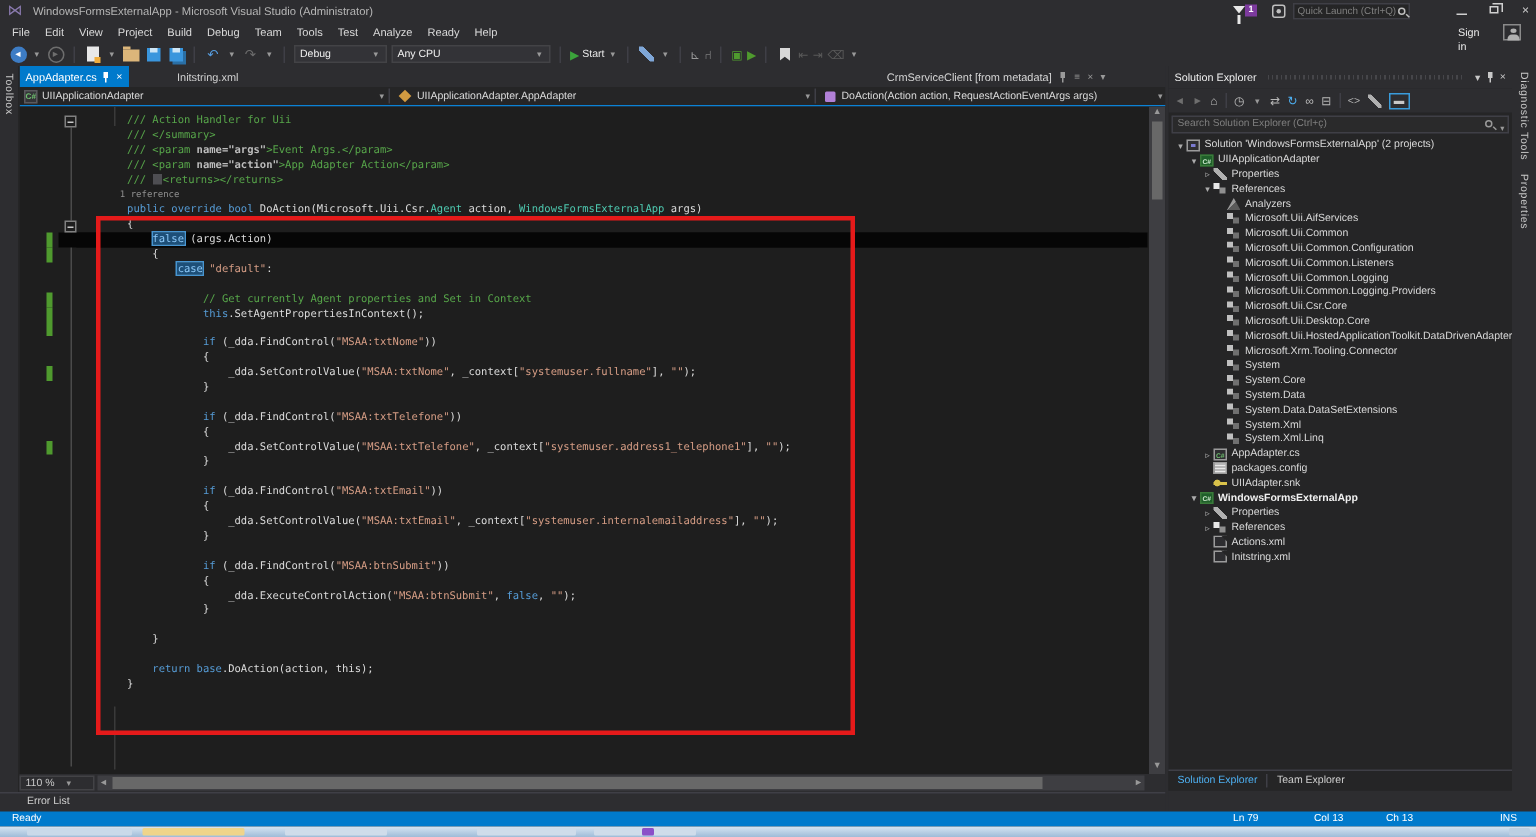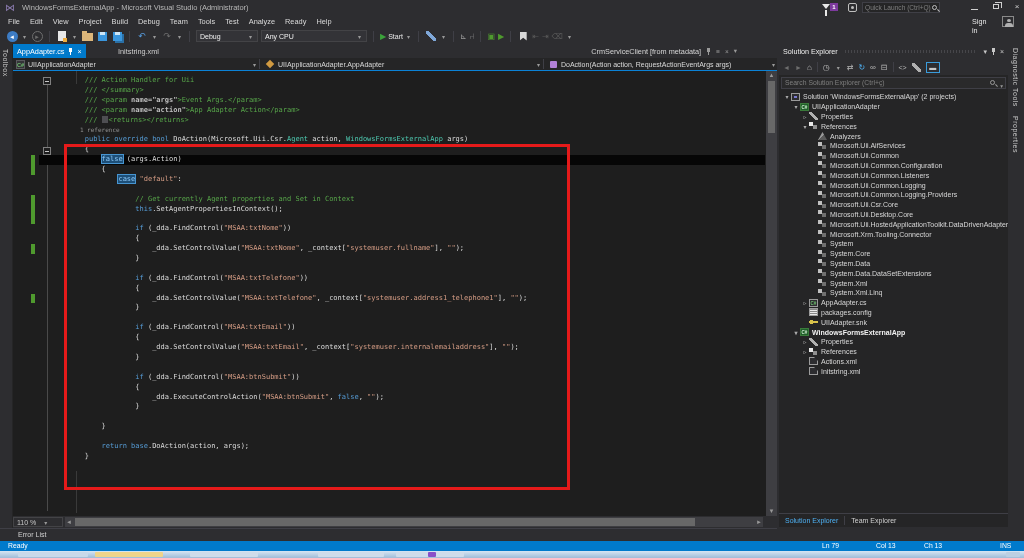--- a/index.html
+++ b/index.html
@@ -359,21 +359,21 @@
         <div class="cl"><span class="ct" style="padding-left: 24ch;"><span class="tk-pl">_dda.SetControlValue(</span><span class="tk-st">"MSAA:txtEmail"</span><span class="tk-pl">, _context[</span><span class="tk-st">"systemuser.internalemailaddress"</span><span class="tk-pl">], </span><span class="tk-st">""</span><span class="tk-pl">);</span></span></div>
         <div class="cl"><span class="ct" style="padding-left: 20ch;"><span class="tk-pl">}</span></span></div>
         <div class="cl"><span class="ct" style="padding-left: 0ch;"></span></div>
         <div class="cl"><span class="ct" style="padding-left: 20ch;"><span class="tk-kw">if</span><span class="tk-pl"> (_dda.FindControl(</span><span class="tk-st">"MSAA:btnSubmit"</span><span class="tk-pl">))</span></span></div>
         <div class="cl"><span class="ct" style="padding-left: 20ch;"><span class="tk-pl">{</span></span></div>
         <div class="cl"><span class="ct" style="padding-left: 24ch;"><span class="tk-pl">_dda.ExecuteControlAction(</span><span class="tk-st">"MSAA:btnSubmit"</span><span class="tk-pl">, </span><span class="tk-kw">false</span><span class="tk-pl">, </span><span class="tk-st">""</span><span class="tk-pl">);</span></span></div>
         <div class="cl"><span class="ct" style="padding-left: 20ch;"><span class="tk-pl">}</span></span></div>
         <div class="cl"><span class="ct" style="padding-left: 0ch;"></span></div>
         <div class="cl"><span class="ct" style="padding-left: 12ch;"><span class="tk-pl">}</span></span></div>
         <div class="cl"><span class="ct" style="padding-left: 0ch;"></span></div>
-        <div class="cl"><span class="ct" style="padding-left: 12ch;"><span class="tk-kw">return</span><span class="tk-pl"> </span><span class="tk-kw">base</span><span class="tk-pl">.DoAction(action, args);</span></span></div>
+        <div class="cl"><span class="ct" style="padding-left: 12ch;"><span class="tk-kw">return</span><span class="tk-pl"> </span><span class="tk-kw">base</span><span class="tk-pl">.DoAction(action, this);</span></span></div>
         <div class="cl"><span class="ct" style="padding-left: 8ch;"><span class="tk-pl">}</span></span></div>
         <div class="cl"><span class="ct" style="padding-left: 0ch;"></span></div>
       </div>
     <div class="red-annotation"></div>
     <div class="vscroll">
       <span class="arr up">▲</span>
       <span class="thumb"></span>
       <span class="arr dn">▼</span>
     </div>
   </div>

